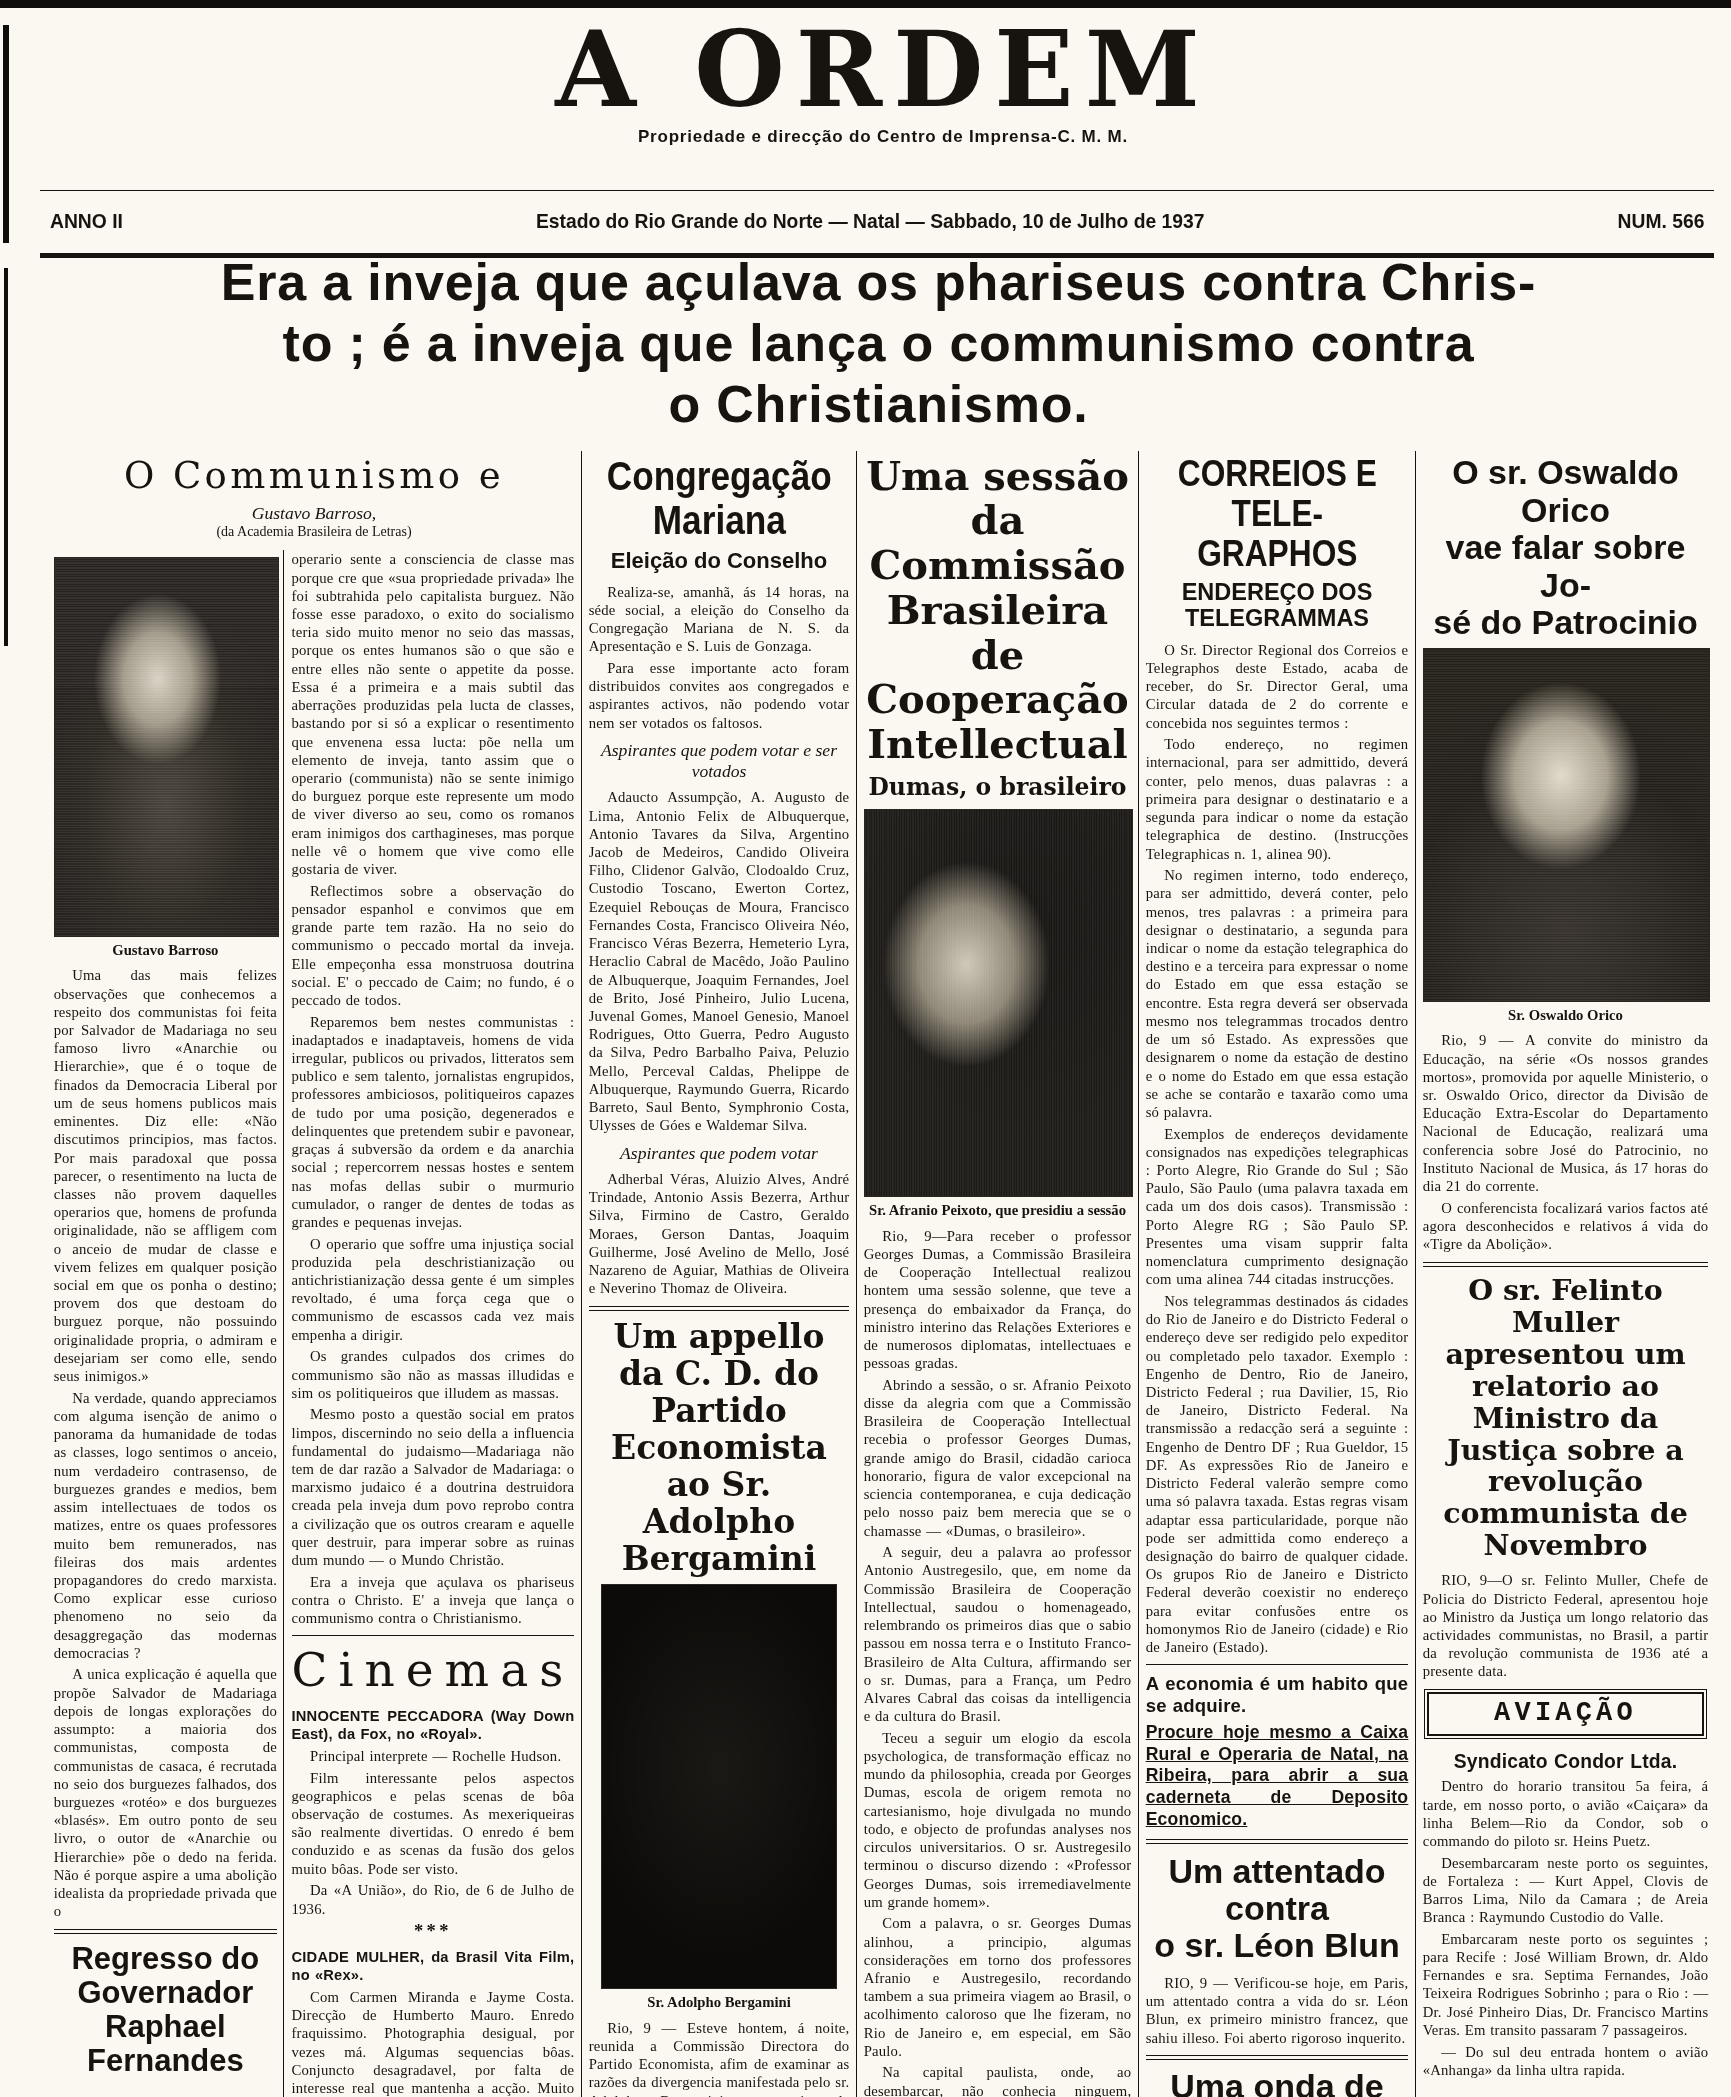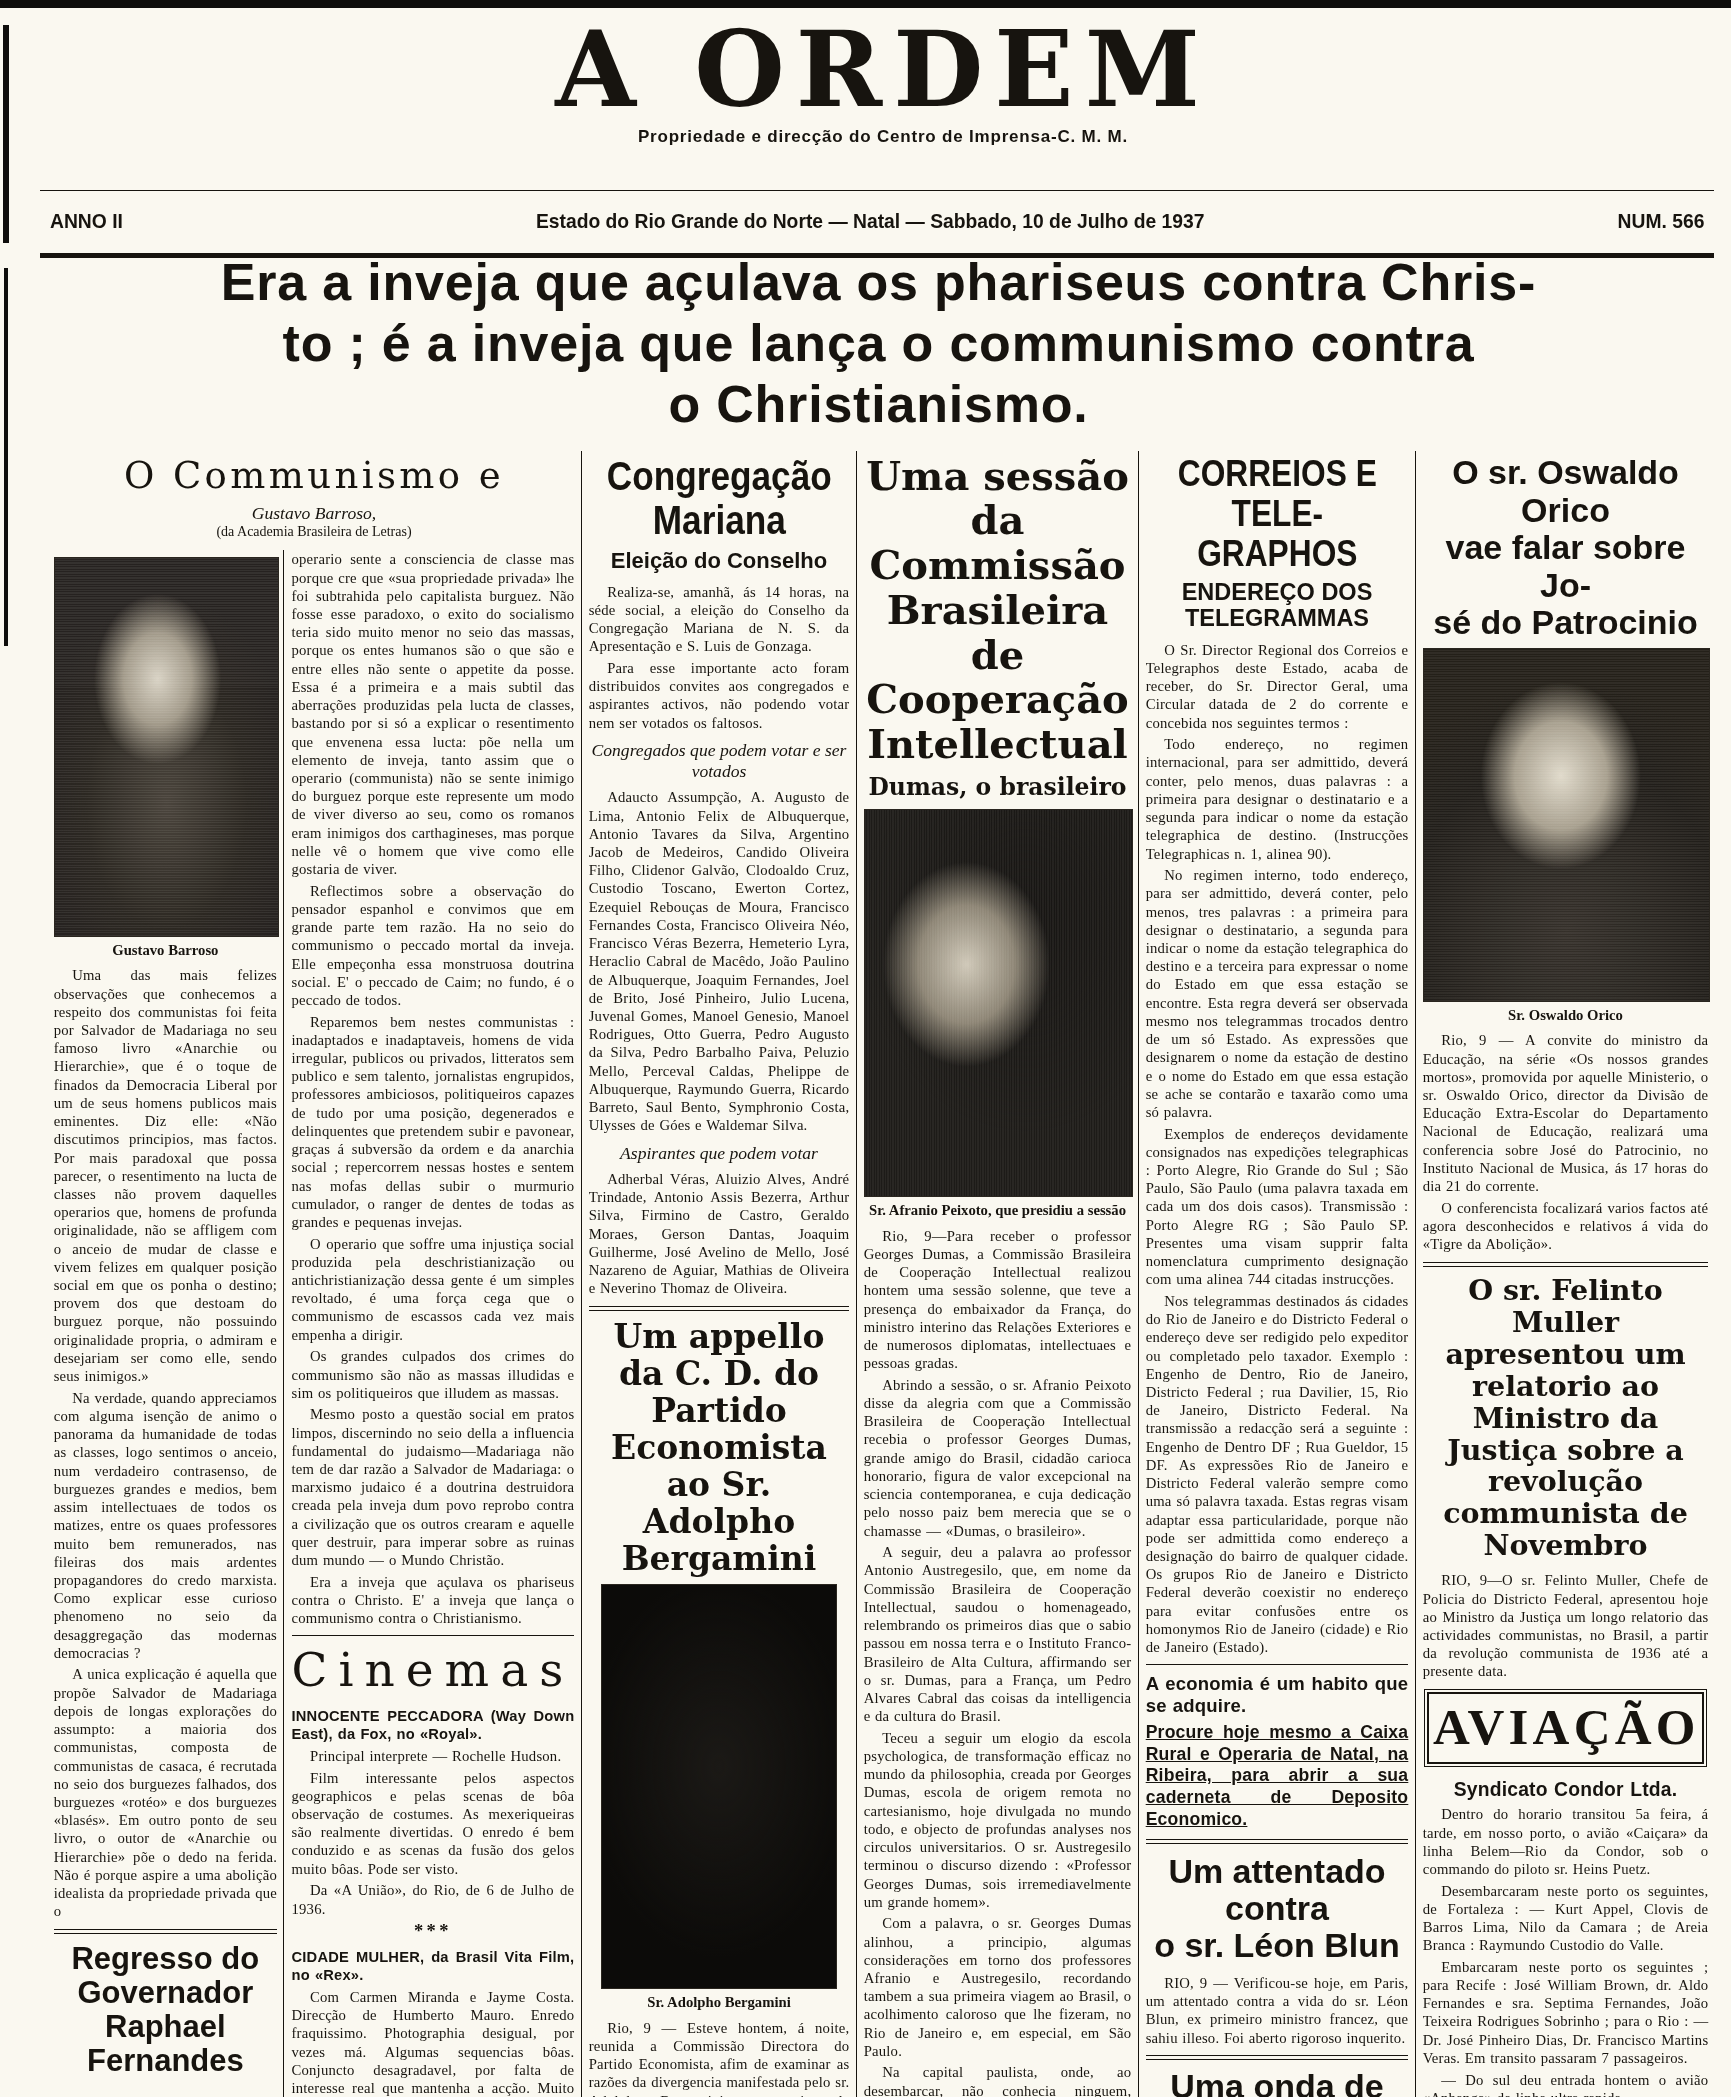--- a/index.html
+++ b/index.html
@@ -63,21 +63,21 @@
       radial-gradient(ellipse 36% 34% at 48% 36%, #e0dacb 0%, #a79f8e 45%, rgba(0,0,0,0) 78%),
       radial-gradient(ellipse 80% 70% at 50% 80%, #35302a 0%, #211e1a 70%, rgba(0,0,0,0) 100%),
       #242019;}
   .ph-bergamini {height:403px; width:90%; margin:0 auto;
     background:
       radial-gradient(ellipse 60% 50% at 50% 45%, #1b1916 0%, rgba(0,0,0,0) 95%),
       #0c0b09;}
   figcaption {text-align:center; font-weight:bold; font-size:14.7px; margin-top:5px; line-height:1.2;}
   .aviacao-box {border:2.5px solid #17140f; outline:1.7px solid #17140f; outline-offset:2.1px;
                 margin:11.7px 4.2px 14.3px; padding:3.4px 4.2px 5.9px; text-align:center;
-                font-family:Liberation Serif, serif; font-weight:bold; font-size:51px; letter-spacing:4.2px;}
+                font-family:Liberation Mono, monospace; font-weight:bold; font-size:27px; letter-spacing:4.2px;}
 </style>
 </head>
 <body>
 
 <div class="sheet">
   <div class="topstrip"></div>
   <div class="edge-mark" style="left:3.4px; top:25px; width:5.9px; height:218px;"></div>
   <div class="edge-mark" style="left:4.2px; top:268px; width:4.2px; height:378px;"></div>
 
   <div class="masthead">
@@ -141,21 +141,21 @@
       </div>
     </div>
 
     <div class="col c3">
       <div class="h-sans" style="font-size:40px; margin-top:3.4px;">
         <span class="cond">Congregação Mariana</span>
       </div>
       <div class="subhead-b">Eleição do Conselho</div>
       <p>Realiza-se, amanhã, ás 14 horas, na séde social, a eleição do Conselho da Congregação Mariana de N. S. da Apresentação e S. Luis de Gonzaga.</p>
       <p>Para esse importante acto foram distribuidos convites aos congregados e aspirantes activos, não podendo votar nem ser votados os faltosos.</p>
-      <div class="subhead-i">Congregados que podem votar e ser votados</div>
+      <div class="subhead-i">Aspirantes que podem votar e ser votados</div>
       <p>Adaucto Assumpção, A. Augusto de Lima, Antonio Felix de Albuquerque, Antonio Tavares da Silva, Argentino Jacob de Medeiros, Candido Oliveira Filho, Clidenor Galvão, Clodoaldo Cruz, Custodio Toscano, Ewerton Cortez, Ezequiel Rebouças de Moura, Francisco Fernandes Costa, Francisco Oliveira Néo, Francisco Véras Bezerra, Hemeterio Lyra, Heraclio Cabral de Macêdo, João Paulino de Albuquerque, Joaquim Fernandes, Joel de Brito, José Pinheiro, Julio Lucena, Juvenal Gomes, Manoel Genesio, Manoel Rodrigues, Otto Guerra, Pedro Augusto da Silva, Pedro Barbalho Paiva, Peluzio Mello, Perceval Caldas, Phelippe de Albuquerque, Raymundo Guerra, Ricardo Barreto, Saul Bento, Symphronio Costa, Ulysses de Góes e Waldemar Silva.</p>
       <div class="subhead-i">Aspirantes que podem votar</div>
       <p>Adherbal Véras, Aluizio Alves, André Trindade, Antonio Assis Bezerra, Arthur Silva, Firmino de Castro, Geraldo Moraes, Gerson Dantas, Joaquim Guilherme, José Avelino de Mello, José Nazareno de Aguiar, Mathias de Oliveira e Neverino Thomaz de Oliveira.</p>
       <div class="sep"></div>
       <div class="h-serif-b" style="font-size:33px;">Um appello da C. D. do Partido Economista ao Sr. Adolpho Bergamini</div>
       <figure>
         <div class="photo ph-bergamini"></div>
         <figcaption>Sr. Adolpho Bergamini</figcaption>
       </figure>
       <p>Rio, 9 — Esteve hontem, á noite, reunida a Commissão Directora do Partido Economista, afim de examinar as razões da divergencia manifestada pelo sr. Adolpho Bergamini a respeito da constituição do Tribunal de Contas da Municipalidade, sobretudo em virtude da nomeação do pastor Olympio de Mello e do sr. Salles Filho para os dois ultimos logares naquelle novo orgão, o que determinou o afastamento do antigo prefeito das fileiras daquella aggremiação partidaria.</p>

